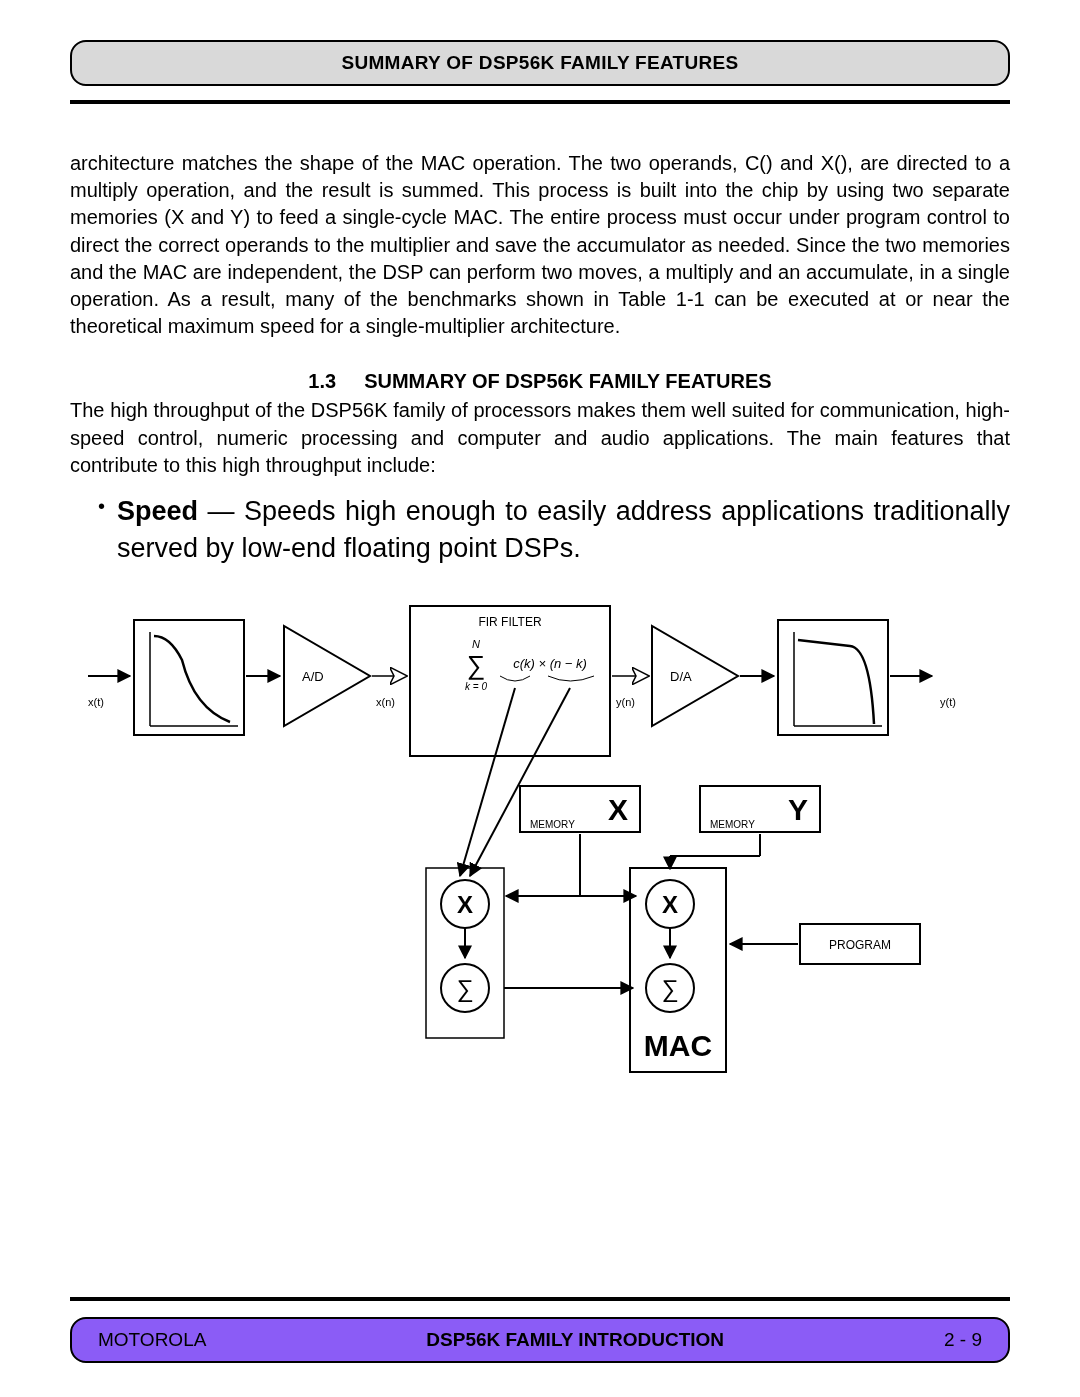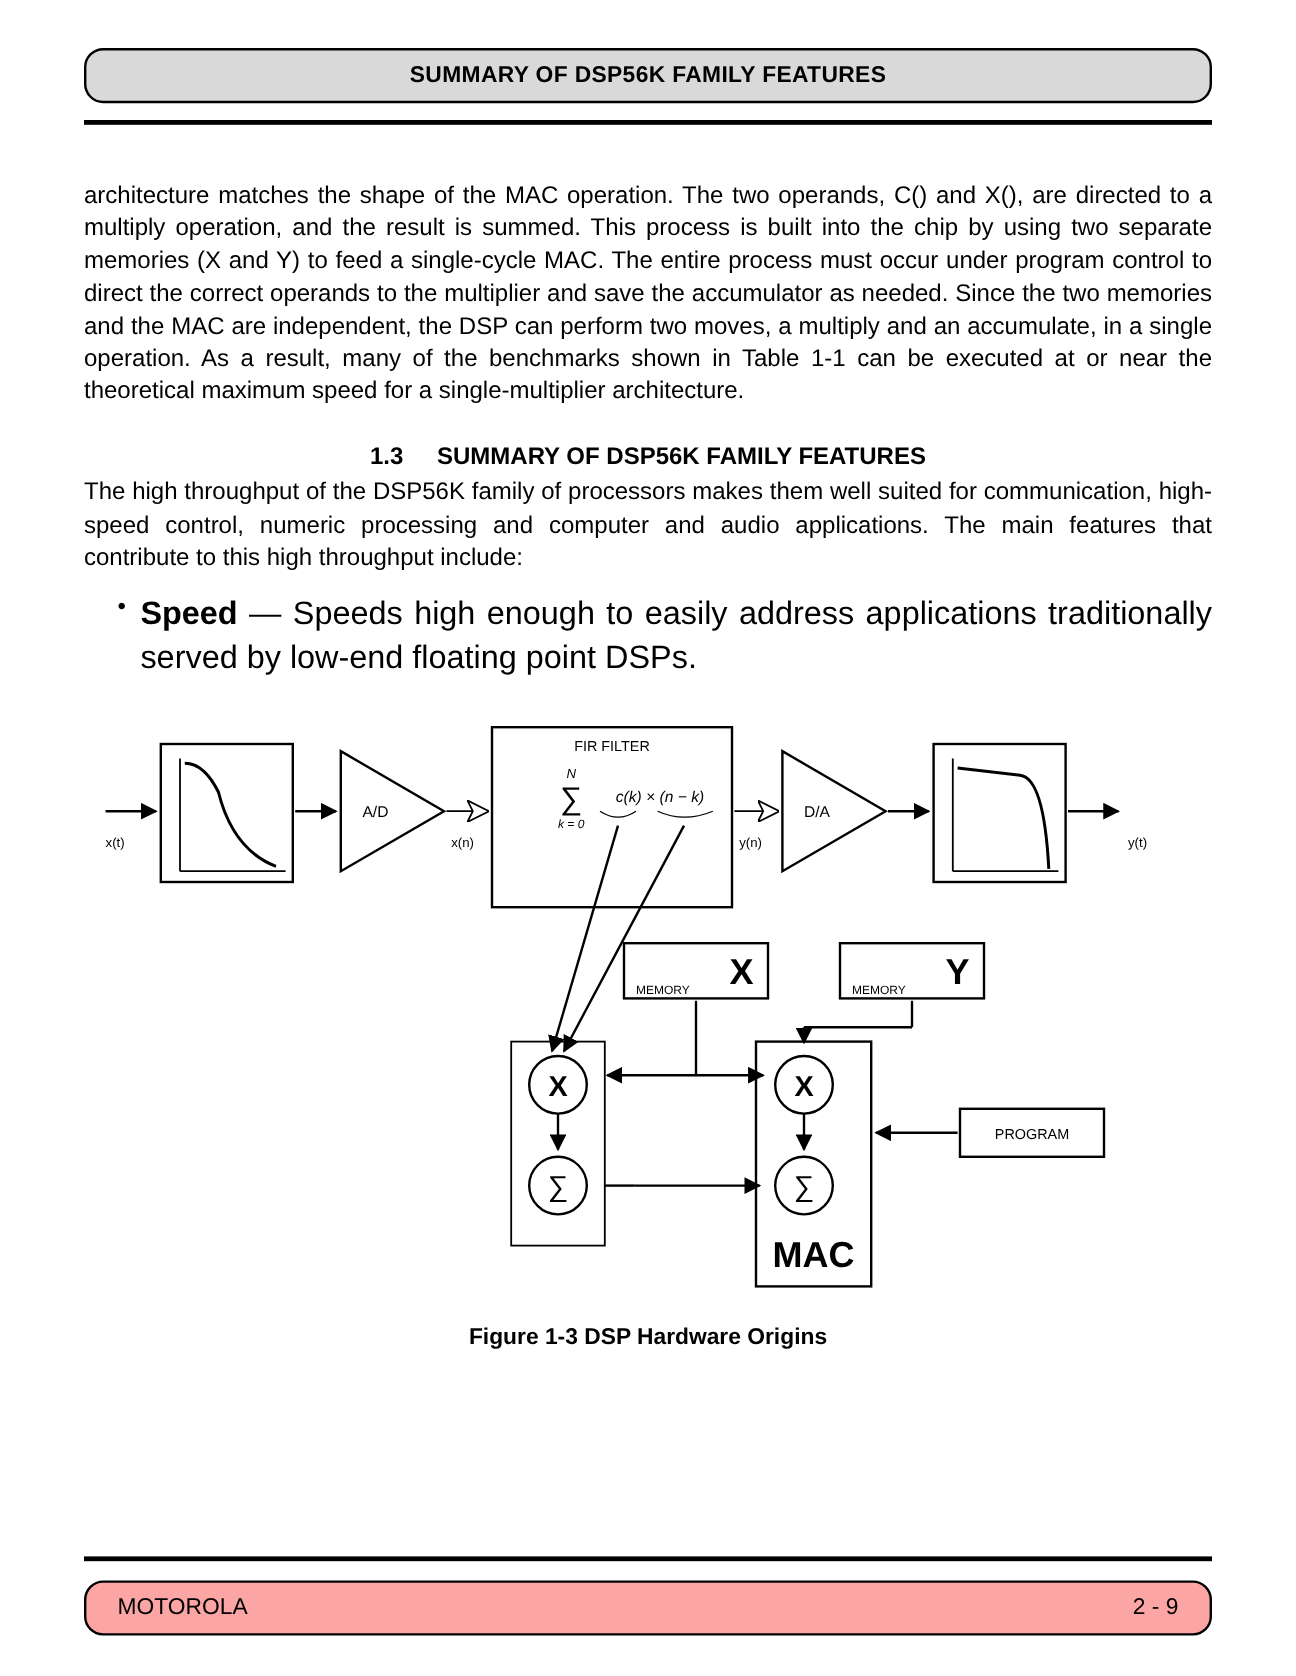--- a/index.html
+++ b/index.html
@@ -50,21 +50,21 @@
   .footer-rule {
     position: absolute;
     left: 70px; right: 70px; bottom: 96px;
     border: 0; border-top: 4px solid #000;
   }
   .footer-box {
     position: absolute;
     left: 70px; right: 70px; bottom: 34px;
     border: 2px solid #000;
     border-radius: 16px;
-    background: #fca5a5;
+    background: #8b5cf6;
     display: flex;
     justify-content: space-between;
     align-items: center;
     padding: 10px 26px;
     font-size: 19px;
   }
   .footer-center { font-weight: bold; }
   svg { display: block; }
 </style>
 </head>
@@ -183,20 +183,20 @@
 
   <rect x="560" y="272" width="96" height="204" fill="none" stroke="#000" stroke-width="2"></rect>
   <circle cx="600" cy="308" r="24" fill="none" stroke="#000" stroke-width="2"></circle>
   <text x="600" y="317" font-size="24" font-weight="bold" text-anchor="middle">X</text>
   <line x1="600" y1="332" x2="600" y2="362" stroke="#000" stroke-width="2" marker-end="url(#arr)"></line>
   <circle cx="600" cy="392" r="24" fill="none" stroke="#000" stroke-width="2"></circle>
   <text x="600" y="401" font-size="24" text-anchor="middle">∑</text>
   <text x="608" y="460" font-size="30" font-weight="bold" text-anchor="middle">MAC</text>
 </svg>
 
-<div class="figure-caption">Figure 1-3 DSP Hardware Origins</div>
 </div>
 
 <hr class="footer-rule">
 <div class="footer-box">
   <span>MOTOROLA</span>
+  <span class="footer-center">DSP56K FAMILY INTRODUCTION</span>
   <span>2 - 9</span>
 </div>
 
 </body></html>

